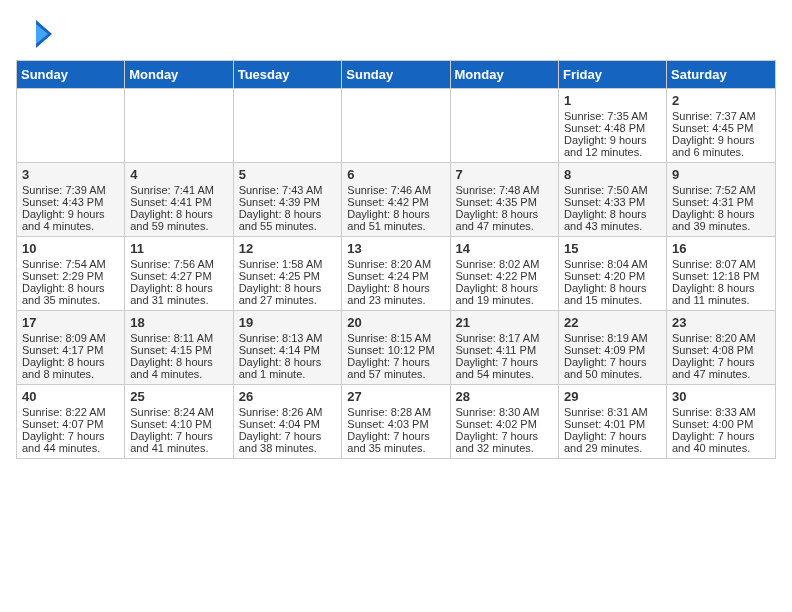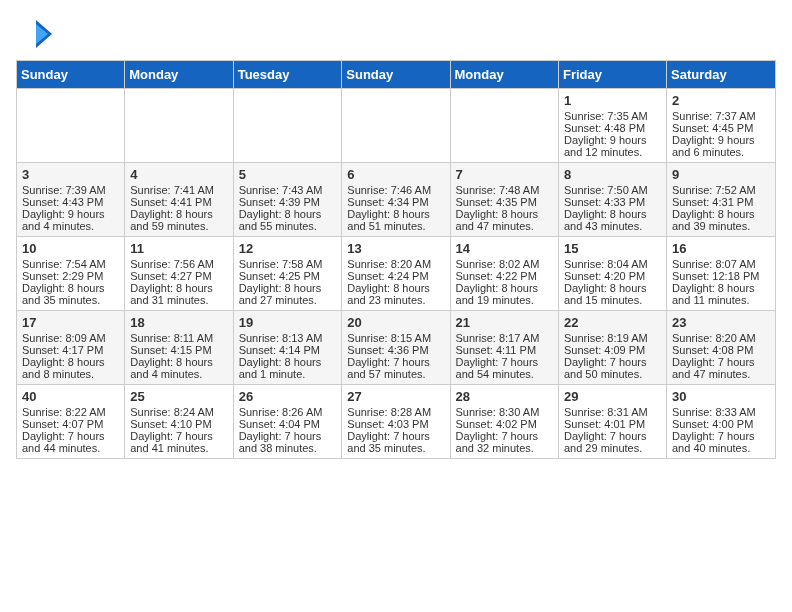--- a/index.html
+++ b/index.html
@@ -145,21 +145,21 @@
         </td>
         <td>
           <span class="day-num">5</span>
           <div>Sunrise: 7:43 AM</div>
           <div>Sunset: 4:39 PM</div>
           <div>Daylight: 8 hours and 55 minutes.</div>
         </td>
         <td>
           <span class="day-num">6</span>
           <div>Sunrise: 7:46 AM</div>
-          <div>Sunset: 4:34 PM</div>
+          <div>Sunset: 4:42 PM</div>
           <div>Daylight: 8 hours and 51 minutes.</div>
         </td>
         <td>
           <span class="day-num">7</span>
           <div>Sunrise: 7:48 AM</div>
           <div>Sunset: 4:35 PM</div>
           <div>Daylight: 8 hours and 47 minutes.</div>
         </td>
         <td>
           <span class="day-num">8</span>
@@ -182,21 +182,21 @@
           <div>Daylight: 8 hours and 35 minutes.</div>
         </td>
         <td>
           <span class="day-num">11</span>
           <div>Sunrise: 7:56 AM</div>
           <div>Sunset: 4:27 PM</div>
           <div>Daylight: 8 hours and 31 minutes.</div>
         </td>
         <td>
           <span class="day-num">12</span>
-          <div>Sunrise: 7:58 AM</div>
+          <div>Sunrise: 1:58 AM</div>
           <div>Sunset: 4:25 PM</div>
           <div>Daylight: 8 hours and 27 minutes.</div>
         </td>
         <td>
           <span class="day-num">13</span>
           <div>Sunrise: 8:20 AM</div>
           <div>Sunset: 4:24 PM</div>
           <div>Daylight: 8 hours and 23 minutes.</div>
         </td>
         <td>
@@ -233,21 +233,21 @@
         </td>
         <td>
           <span class="day-num">19</span>
           <div>Sunrise: 8:13 AM</div>
           <div>Sunset: 4:14 PM</div>
           <div>Daylight: 8 hours and 1 minute.</div>
         </td>
         <td>
           <span class="day-num">20</span>
           <div>Sunrise: 8:15 AM</div>
-          <div>Sunset: 4:36 PM</div>
+          <div>Sunset: 10:12 PM</div>
           <div>Daylight: 7 hours and 57 minutes.</div>
         </td>
         <td>
           <span class="day-num">21</span>
           <div>Sunrise: 8:17 AM</div>
           <div>Sunset: 4:11 PM</div>
           <div>Daylight: 7 hours and 54 minutes.</div>
         </td>
         <td>
           <span class="day-num">22</span>

